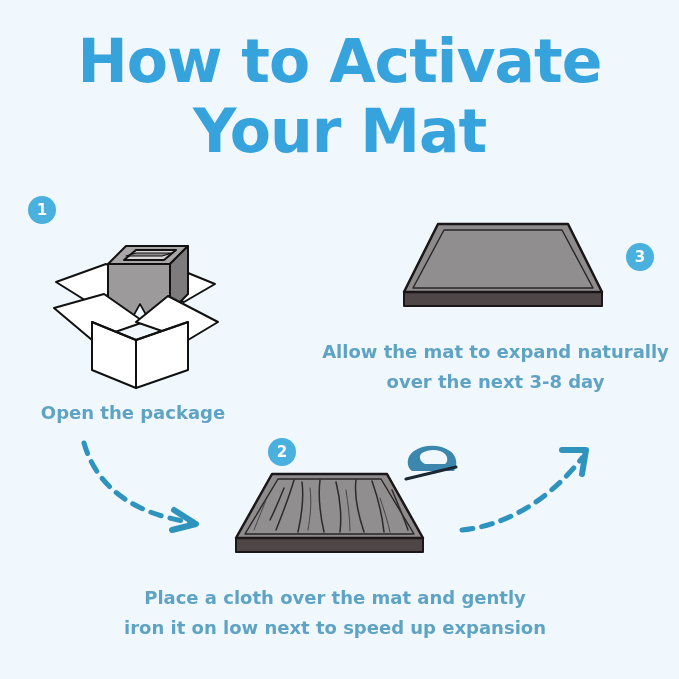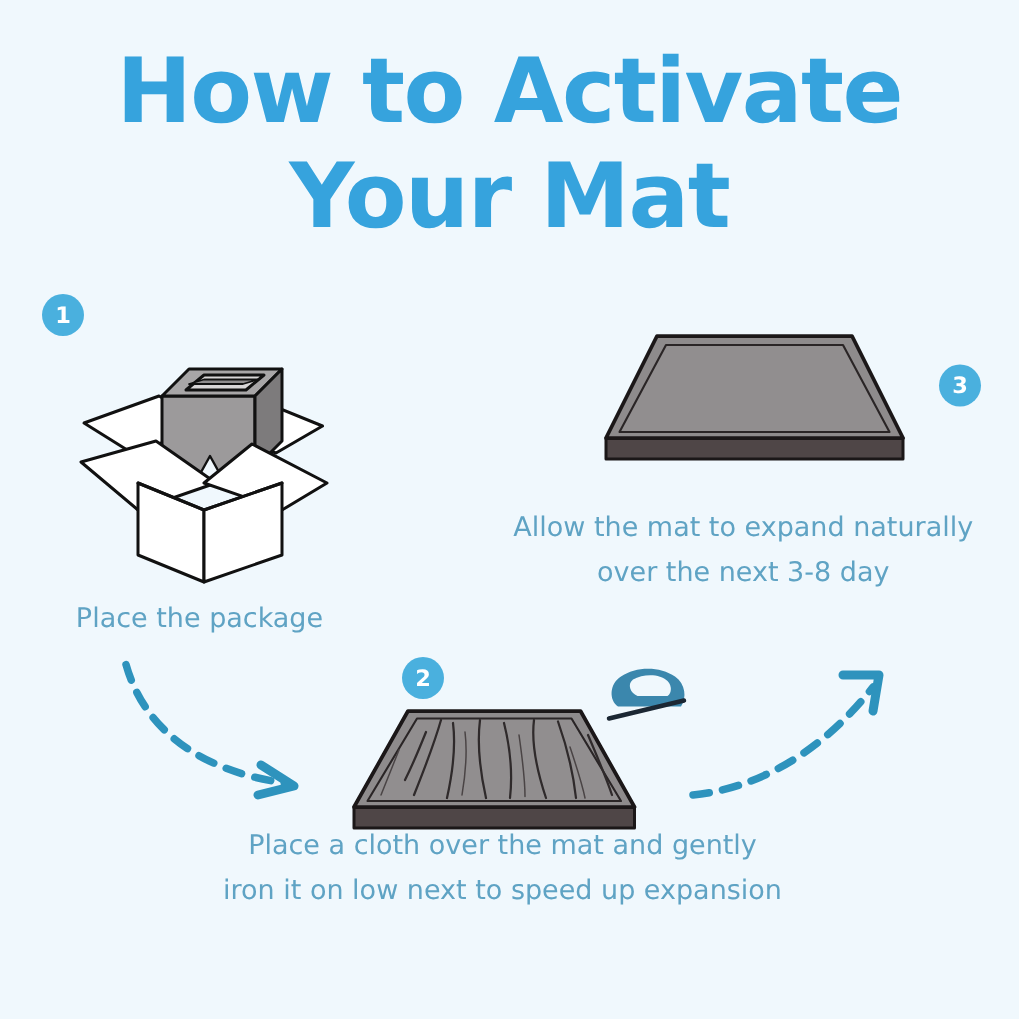--- a/index.html
+++ b/index.html
@@ -65,30 +65,30 @@
     text-align: center;
     white-space: nowrap;
   }
   #caption-1 {
     left: 0;
     top: 398px;
     width: 266px;
   }
   #caption-2 {
     left: 75px;
-    top: 549px;
+    top: 583px;
     width: 520px;
     text-align: center;
   }
   #caption-3 {
     left: 318px;
     top: 337px;
     width: 355px;
   }
-  .caption .line { display: block; }
+  .caption .line { display: block; font-weight: bold; }
 
   
   .illo { position: absolute; }
   #illo-box     { left: 48px;  top: 222px; }
   #illo-mat-3   { left: 398px; top: 218px; }
   #illo-mat-2   { left: 232px; top: 468px; }
   #illo-iron    { left: 398px; top: 441px; }
   #arrow-1      { left: 78px;  top: 438px; }
   #arrow-2      { left: 458px; top: 442px; }
 </style>
@@ -126,21 +126,21 @@
         <polygon points="170,100 120,74 88,100 140,118" fill="#ffffff"></polygon>
 
         <polygon points="44,100 88,118 88,166 44,148" fill="#ffffff"></polygon>
         <polygon points="88,118 140,100 140,148 88,166" fill="#ffffff"></polygon>
         <polyline points="44,100 88,118 140,100" fill="none"></polyline>
       </g>
     </svg>
   </div>
 
   <div class="caption" id="caption-1">
-    <span class="line">Place the package</span>
+    <span class="line">Open the package</span>
   </div>
 
   <div class="illo" id="arrow-1">
     <svg width="145" height="100" viewBox="0 0 145 100" xmlns="http://www.w3.org/2000/svg">
       <path d="M6,5 C18,48 55,76 112,84" fill="none" stroke="#2e93bd" stroke-width="5" stroke-linecap="round" stroke-dasharray="11 9"></path>
       <path d="M96,72 L118,86 L94,92" fill="none" stroke="#2e93bd" stroke-width="6" stroke-linecap="round" stroke-linejoin="round"></path>
     </svg>
   </div>
 
   <div class="badge" id="badge-2">2</div>

